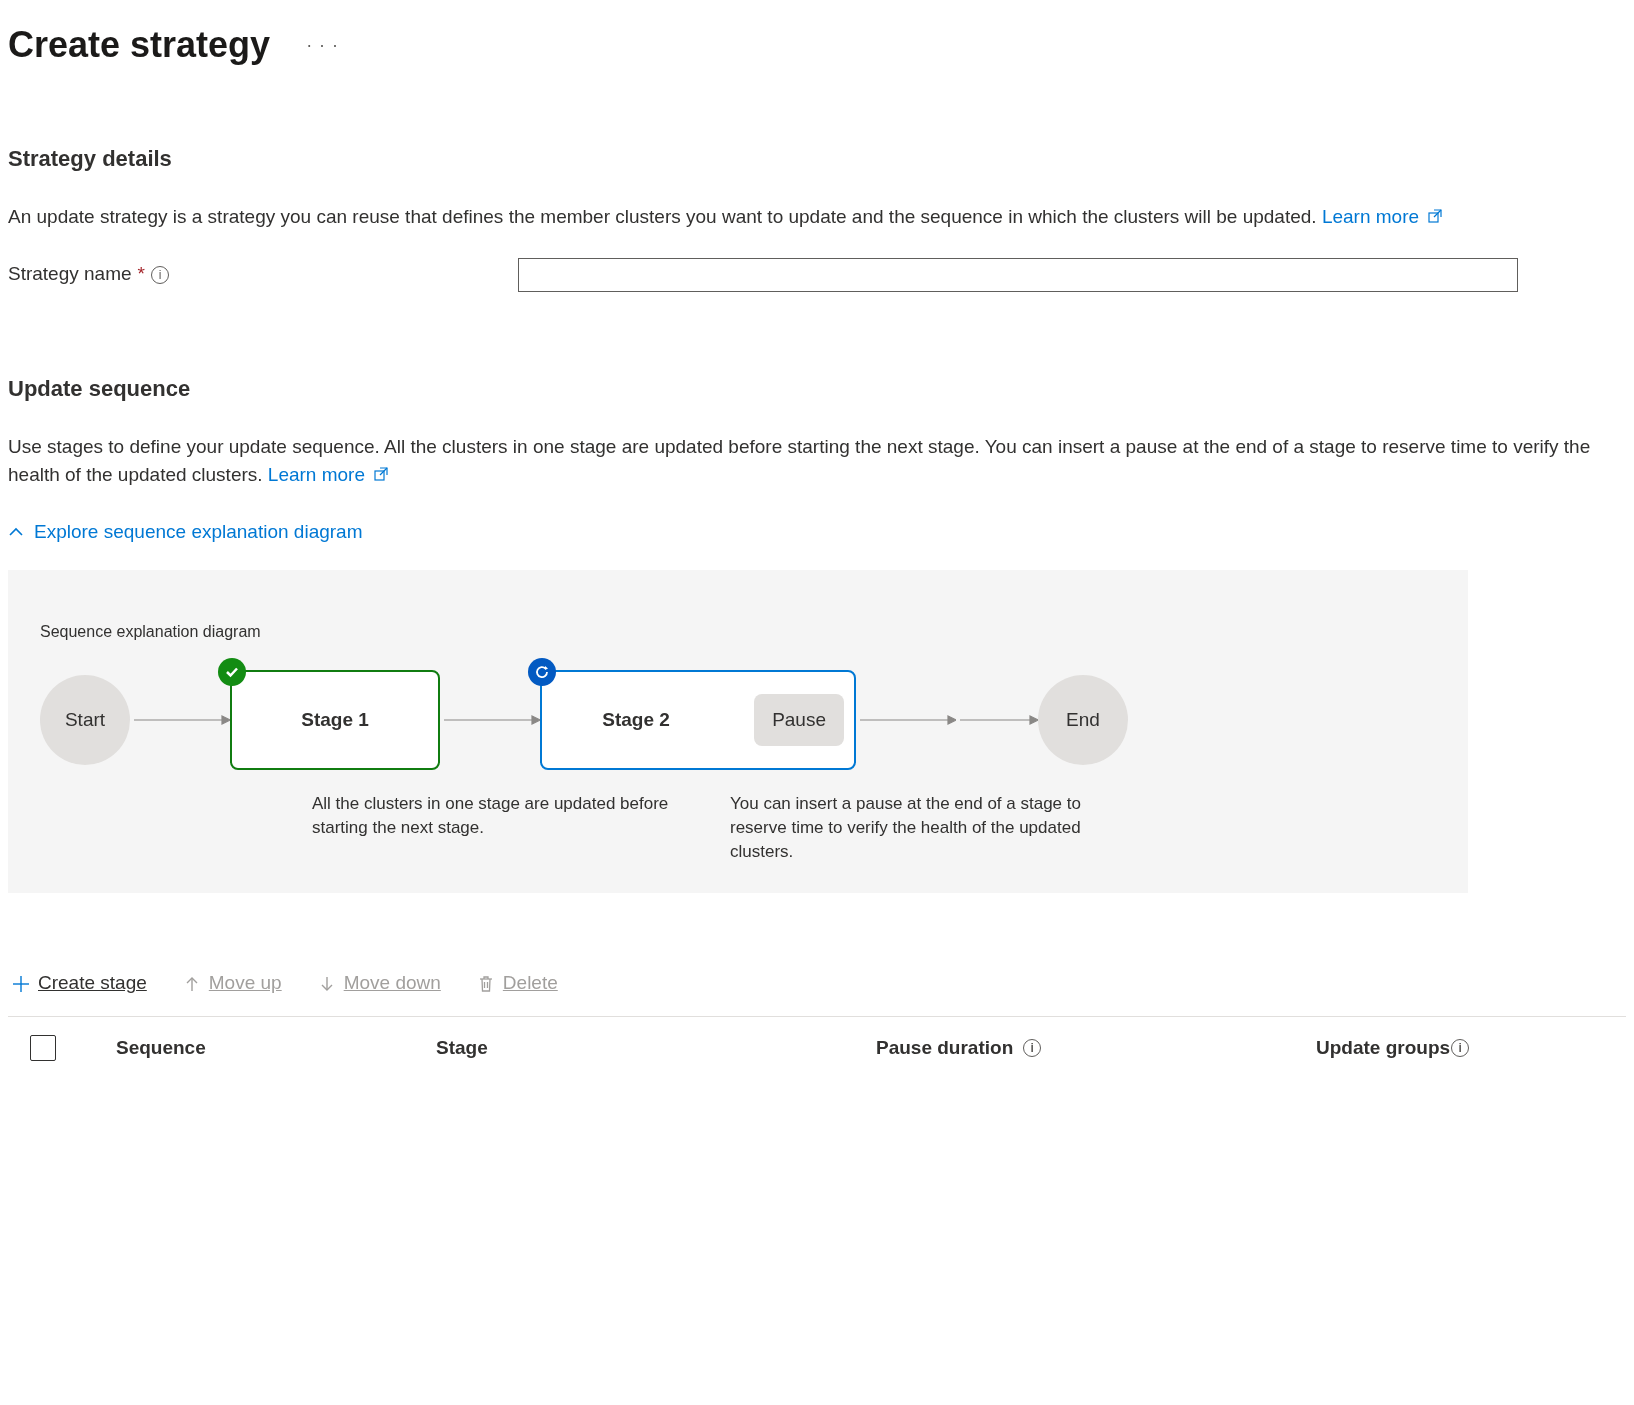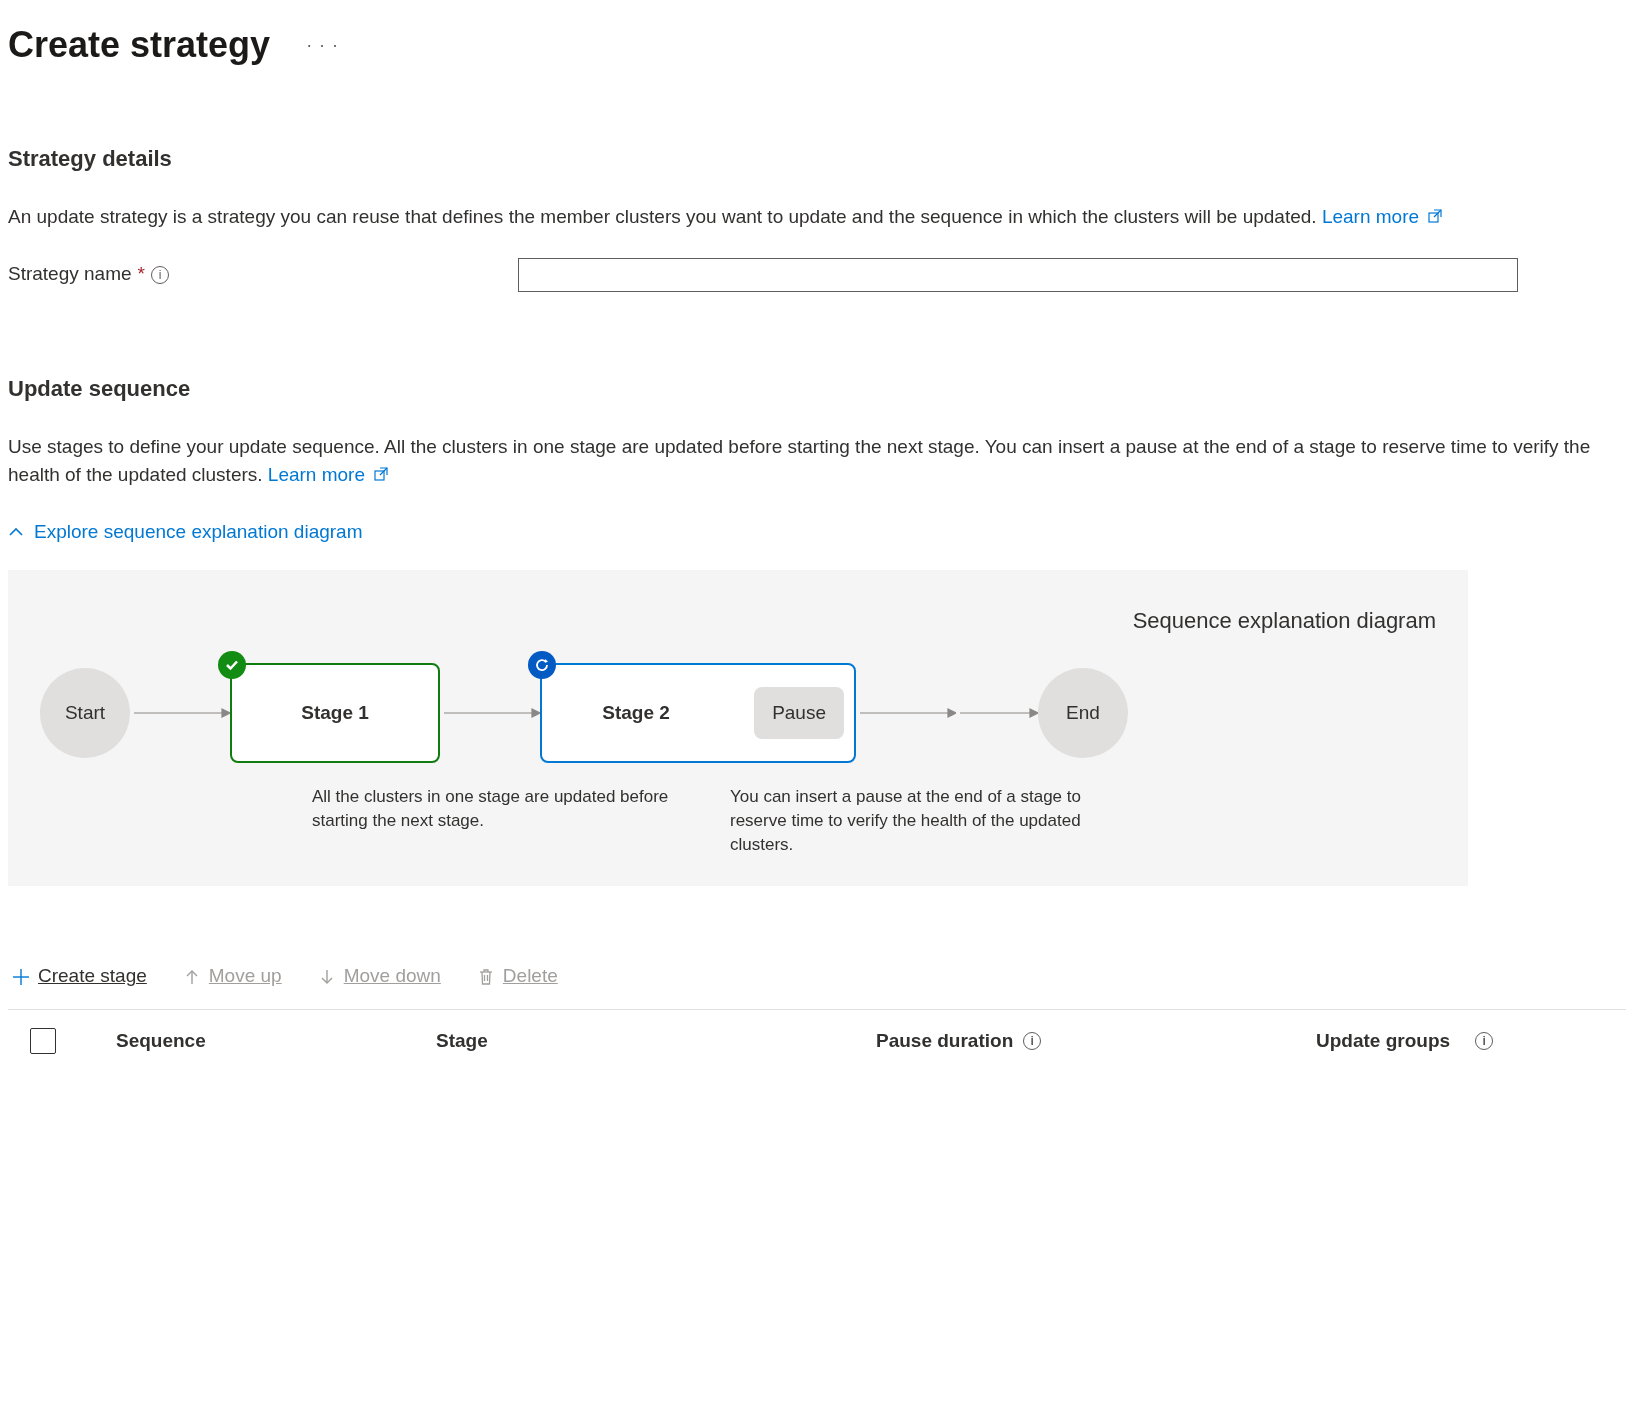--- a/index.html
+++ b/index.html
@@ -26,21 +26,21 @@
     .section2-desc { margin-bottom: 28px; }
     .collapse-row { display: flex; align-items: center; gap: 10px; color: #0078d4; cursor: pointer; margin-bottom: 24px; }
     .chevron-up { display: inline-block; }
     .chevron-up svg { stroke: #0078d4; }
     .diagram-panel {
       background: #f5f5f5;
       padding: 30px 32px 30px 32px;
       max-width: 1460px;
       margin-bottom: 70px;
     }
-    .diagram-title { text-align: right; font-size: 22px; color: #323130; margin-bottom: 26px; margin-top: 4px; }
+    .diagram-title { text-align: left; font-size: 16px; color: #323130; margin-bottom: 26px; margin-top: 20px; }
     .diagram-flow { display: flex; align-items: center; justify-content: flex-start; gap: 0; }
     .node-circle {
       width: 90px; height: 90px; border-radius: 50%;
       background: #e1dfdd; display: flex; align-items: center; justify-content: center;
       font-size: 19px; color: #323130;
     }
     .node-box {
       position: relative;
       height: 100px;
       border-radius: 8px;
@@ -82,21 +82,21 @@
     .tool-enabled .tool-icon { color: #0078d4; }
     .tool-disabled { color: #a19f9d; cursor: default; }
     .tool-icon { display: inline-flex; align-items: center; }
     .table { border-top: 1px solid #e1dfdd; }
     .table-header { display: flex; align-items: center; padding: 16px 8px; font-weight: 600; font-size: 19px; height: 62px; }
     .th-check { flex: 0 0 100px; display: flex; align-items: center; padding-left: 14px; }
     .chk { width: 26px; height: 26px; border: 1px solid #323130; border-radius: 2px; background: #fff; cursor: pointer; }
     .th-seq { flex: 0 0 320px; }
     .th-stage { flex: 0 0 440px; }
     .th-pause { flex: 0 0 440px; display: flex; align-items: center; gap: 10px; }
-    .th-groups { flex: 1; display: flex; align-items: center; gap: 25px; }
+    .th-groups { flex: 1; display: flex; align-items: center; gap: 1px; }
   </style>
 </head>
 <body>
 
 <div class="page-title-row">
   <h1>Create strategy</h1>
   <span class="ellipsis-btn">· · ·</span>
 </div>
 
 <h2>Strategy details</h2>

